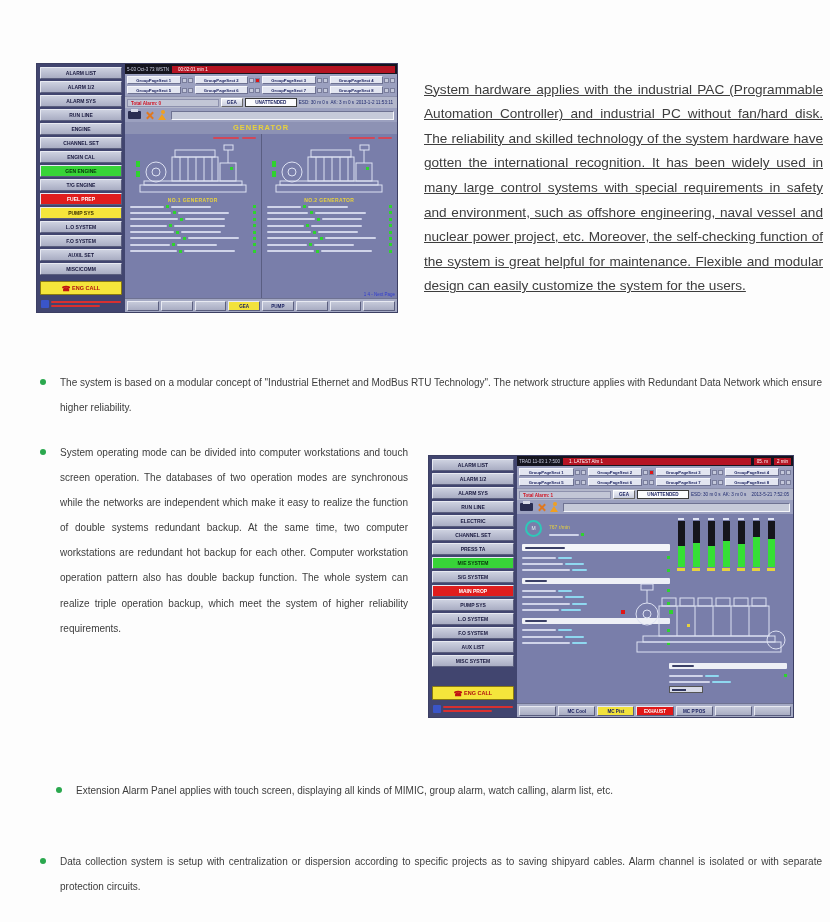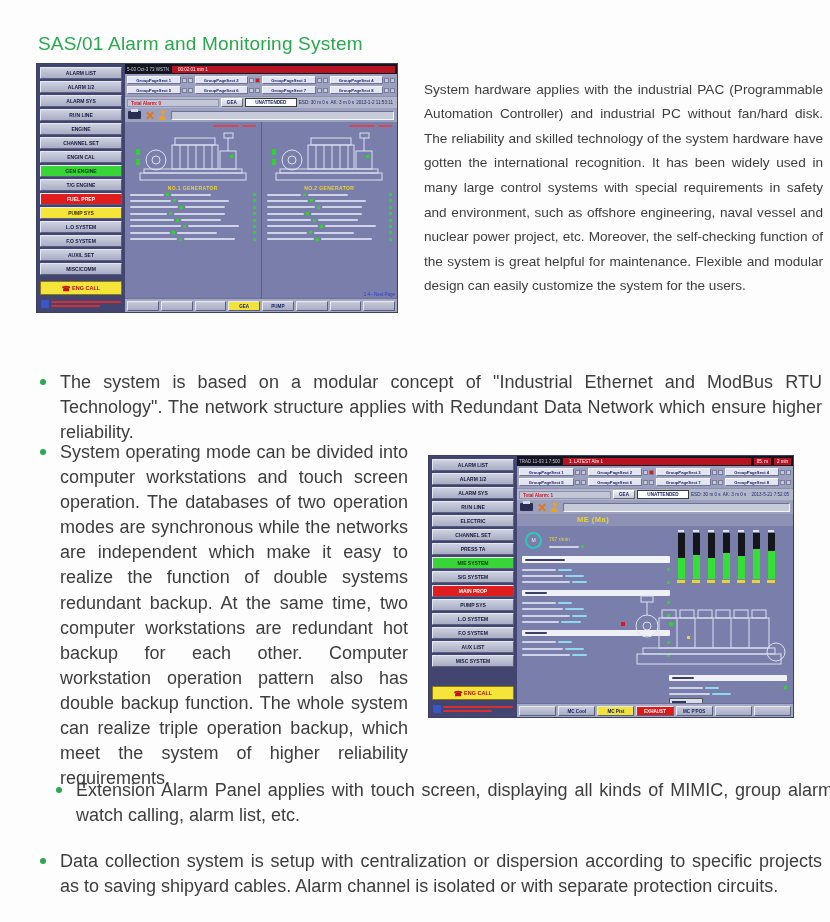--- a/index.html
+++ b/index.html
@@ -1,25 +1,25 @@
 <!DOCTYPE html>
 <html><head>
 <meta charset="utf-8">
 <style>
   html,body{margin:0;padding:0;background:#ffffff;}
   body{font-family:"Liberation Sans", sans-serif; color:#3c3c3c;}
   .page{position:relative;width:830px;height:922px;background:#fdfdfd;overflow:hidden;}
 
   
   .doc-title{position:absolute;left:38px;top:20px;font-size:19px;font-weight:500;color:#2aa84e;letter-spacing:.2px;}
-  .para{position:absolute;text-align:justify;font-size:13.6px;line-height:24.6px;color:#3d3d3d;}
+  .para{position:absolute;text-align:justify;font-size:13.6px;line-height:24.6px;color:#3d3d3d;text-decoration:underline;}
   .intro{left:424px;top:64px;width:399px;}
   .bullet{position:absolute;}
   .bullet .dot{position:absolute;left:4px;top:9px;width:6px;height:6px;border-radius:50%;background:#2aa84e;}
-  .bullet .btxt{display:block;margin-left:24px;text-align:justify;font-size:18px;color:#3d3d3d;}
+  .bullet .btxt{display:block;margin-left:24px;text-align:justify;font-size:10px;color:#3d3d3d;}
   .b1{left:36px;top:370px;width:786px;}  .b1 .btxt{line-height:25px;}
   .b2{left:36px;top:440px;width:372px;}  .b2 .btxt{line-height:25.1px;}
   .b3{left:52px;top:778px;width:786px;}  .b3 .btxt{line-height:25px;}
   .b4{left:36px;top:849px;width:786px;}  .b4 .btxt{line-height:25px;}
 
   
   .scada{position:absolute;display:flex;background:#797eaa;border:1px solid #3c3f63;box-sizing:border-box;}
   .shot1{left:36px;top:63px;width:362px;height:250px;}
   .shot2{left:428px;top:455px;width:366px;height:263px;}
   .side{width:88px;background:#41456f;display:flex;flex-direction:column;padding:3px 3px 2px 3px;box-sizing:border-box;flex:none;}
@@ -111,21 +111,20 @@
   .redsq{position:absolute;width:4px;height:4px;background:#e01515;}
   .tcblock{position:absolute;left:152px;top:146px;width:118px;display:flex;flex-direction:column;gap:3px;}
   .box380{height:7px;width:34px;background:#d8dbe8;border:1px solid #555;box-sizing:border-box;display:flex;align-items:center;padding:0 2px;}
   .box380 i{display:block;width:14px;height:2px;background:#30365e;}
 </style>
 </head>
 <body>
 
 <div class="page">
 
-  <h1 class="doc-title">SAS/01 Alarm and Monitoring System</h1>
 
   <div class="scada shot1">
     <div class="side">
       <div class="slist">
           <div class="sbtn gray">ALARM LIST</div>
           <div class="sbtn gray">ALARM 1/2</div>
           <div class="sbtn gray">ALARM SYS</div>
           <div class="sbtn gray">RUN LINE</div>
           <div class="sbtn gray">ENGINE</div>
           <div class="sbtn gray">CHANNEL SET</div>
@@ -203,20 +202,21 @@
         <span class="stxt">ESD:  30 m 0 s</span>
         <span class="stxt">AK:  3 m 0 s</span>
         <span class="stxt dt">2013-1-2   11:53:11</span>
       </div>
       <div class="iconrow">
         <span class="printer"></span>
         <span class="toolsx"></span>
         <span class="person"></span>
         <span class="ifield"></span>
       </div>
+      <div class="ptitle">GENERATOR</div>
       <div class="content">
         <div class="genwrap">
             <div class="genhalf first">
     <div class="redrow">
                 <i style="width:26px"></i>
                 <i style="width:14px"></i>
               </div>
     <svg width="118" height="54" viewBox="0 0 118 54">
       <g fill="none" stroke="#dde1f2" stroke-width="1">
         <rect x="6" y="44" width="106" height="7"></rect>
@@ -481,21 +481,20 @@
         <span class="stxt">ESD:  30 m 0 s</span>
         <span class="stxt">AK:  3 m 0 s</span>
         <span class="stxt dt">2013-5-21   7:52:05</span>
       </div>
       <div class="iconrow">
         <span class="printer"></span>
         <span class="toolsx"></span>
         <span class="person"></span>
         <span class="ifield"></span>
       </div>
-      <div class="ptitle left">ME (Ma)</div>
       <div class="content">
         <div class="gauge">M</div>
         <div class="rpm">767  r/min</div>
         <div class="mtimer">
             <i class="st" style="width:30px"></i>
             <span class="gdot"></span>
           </div>
         <div class="mleft">
           <div class="selbar">
               <i></i>

